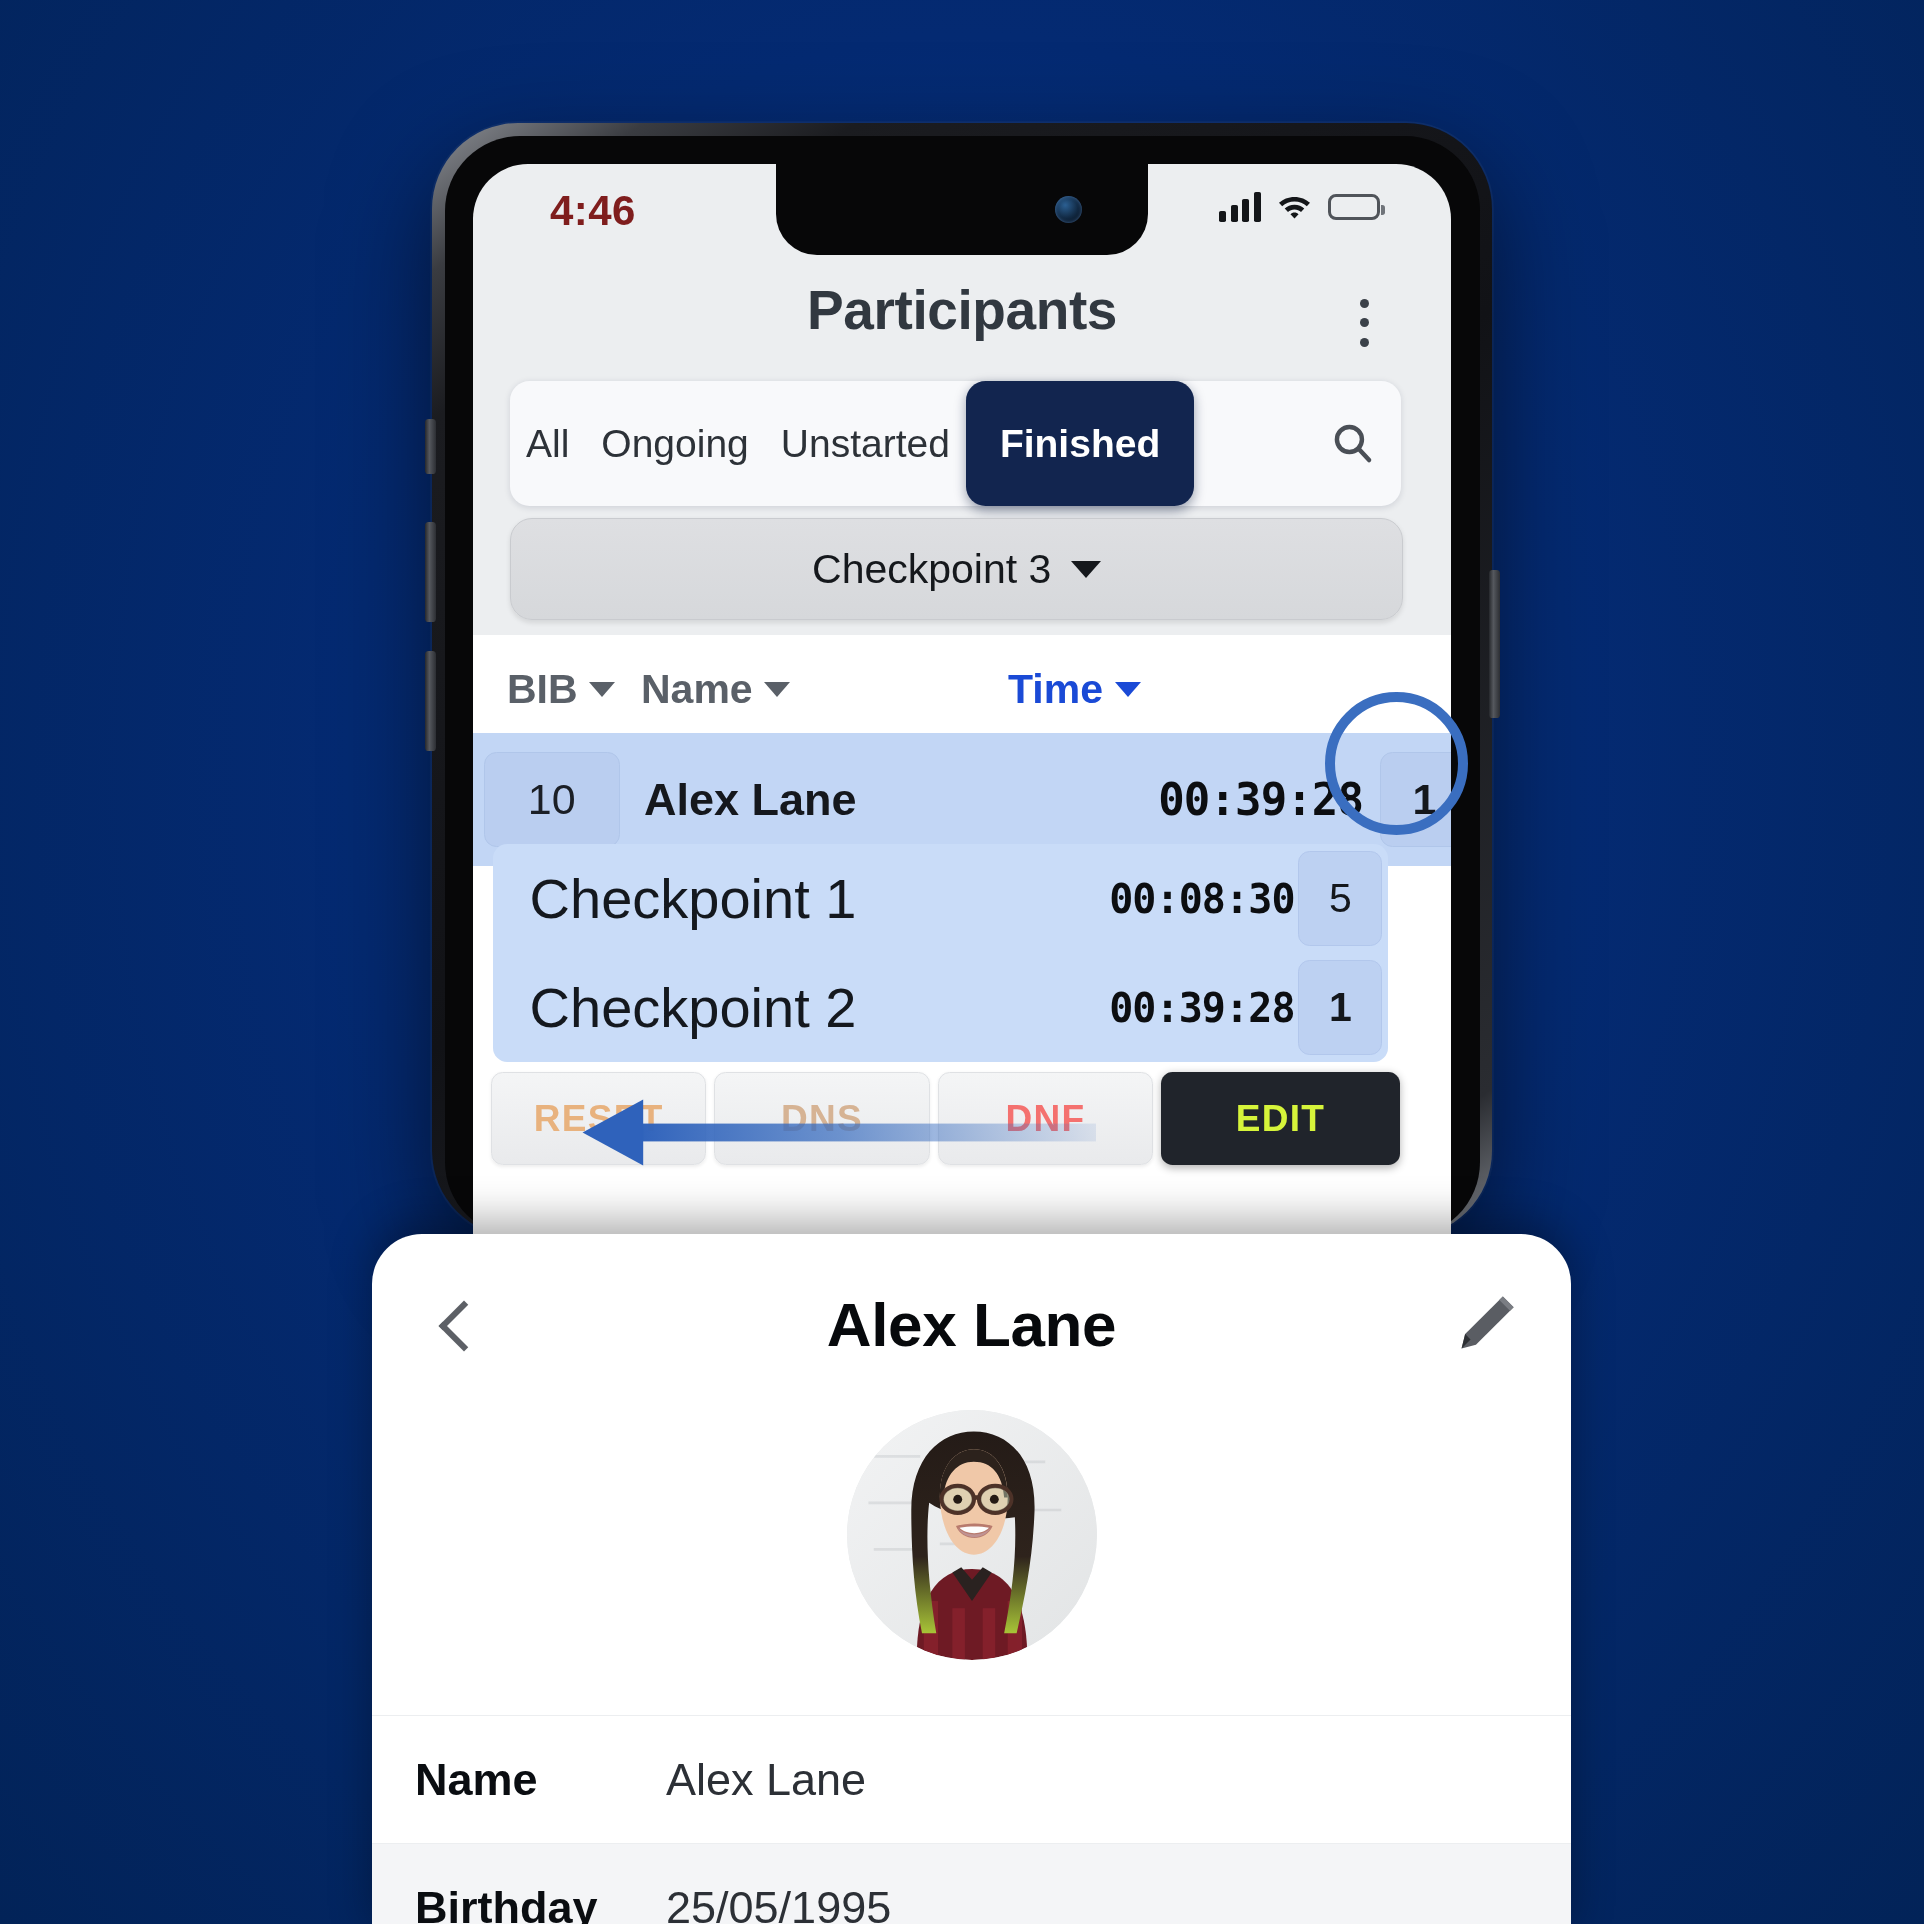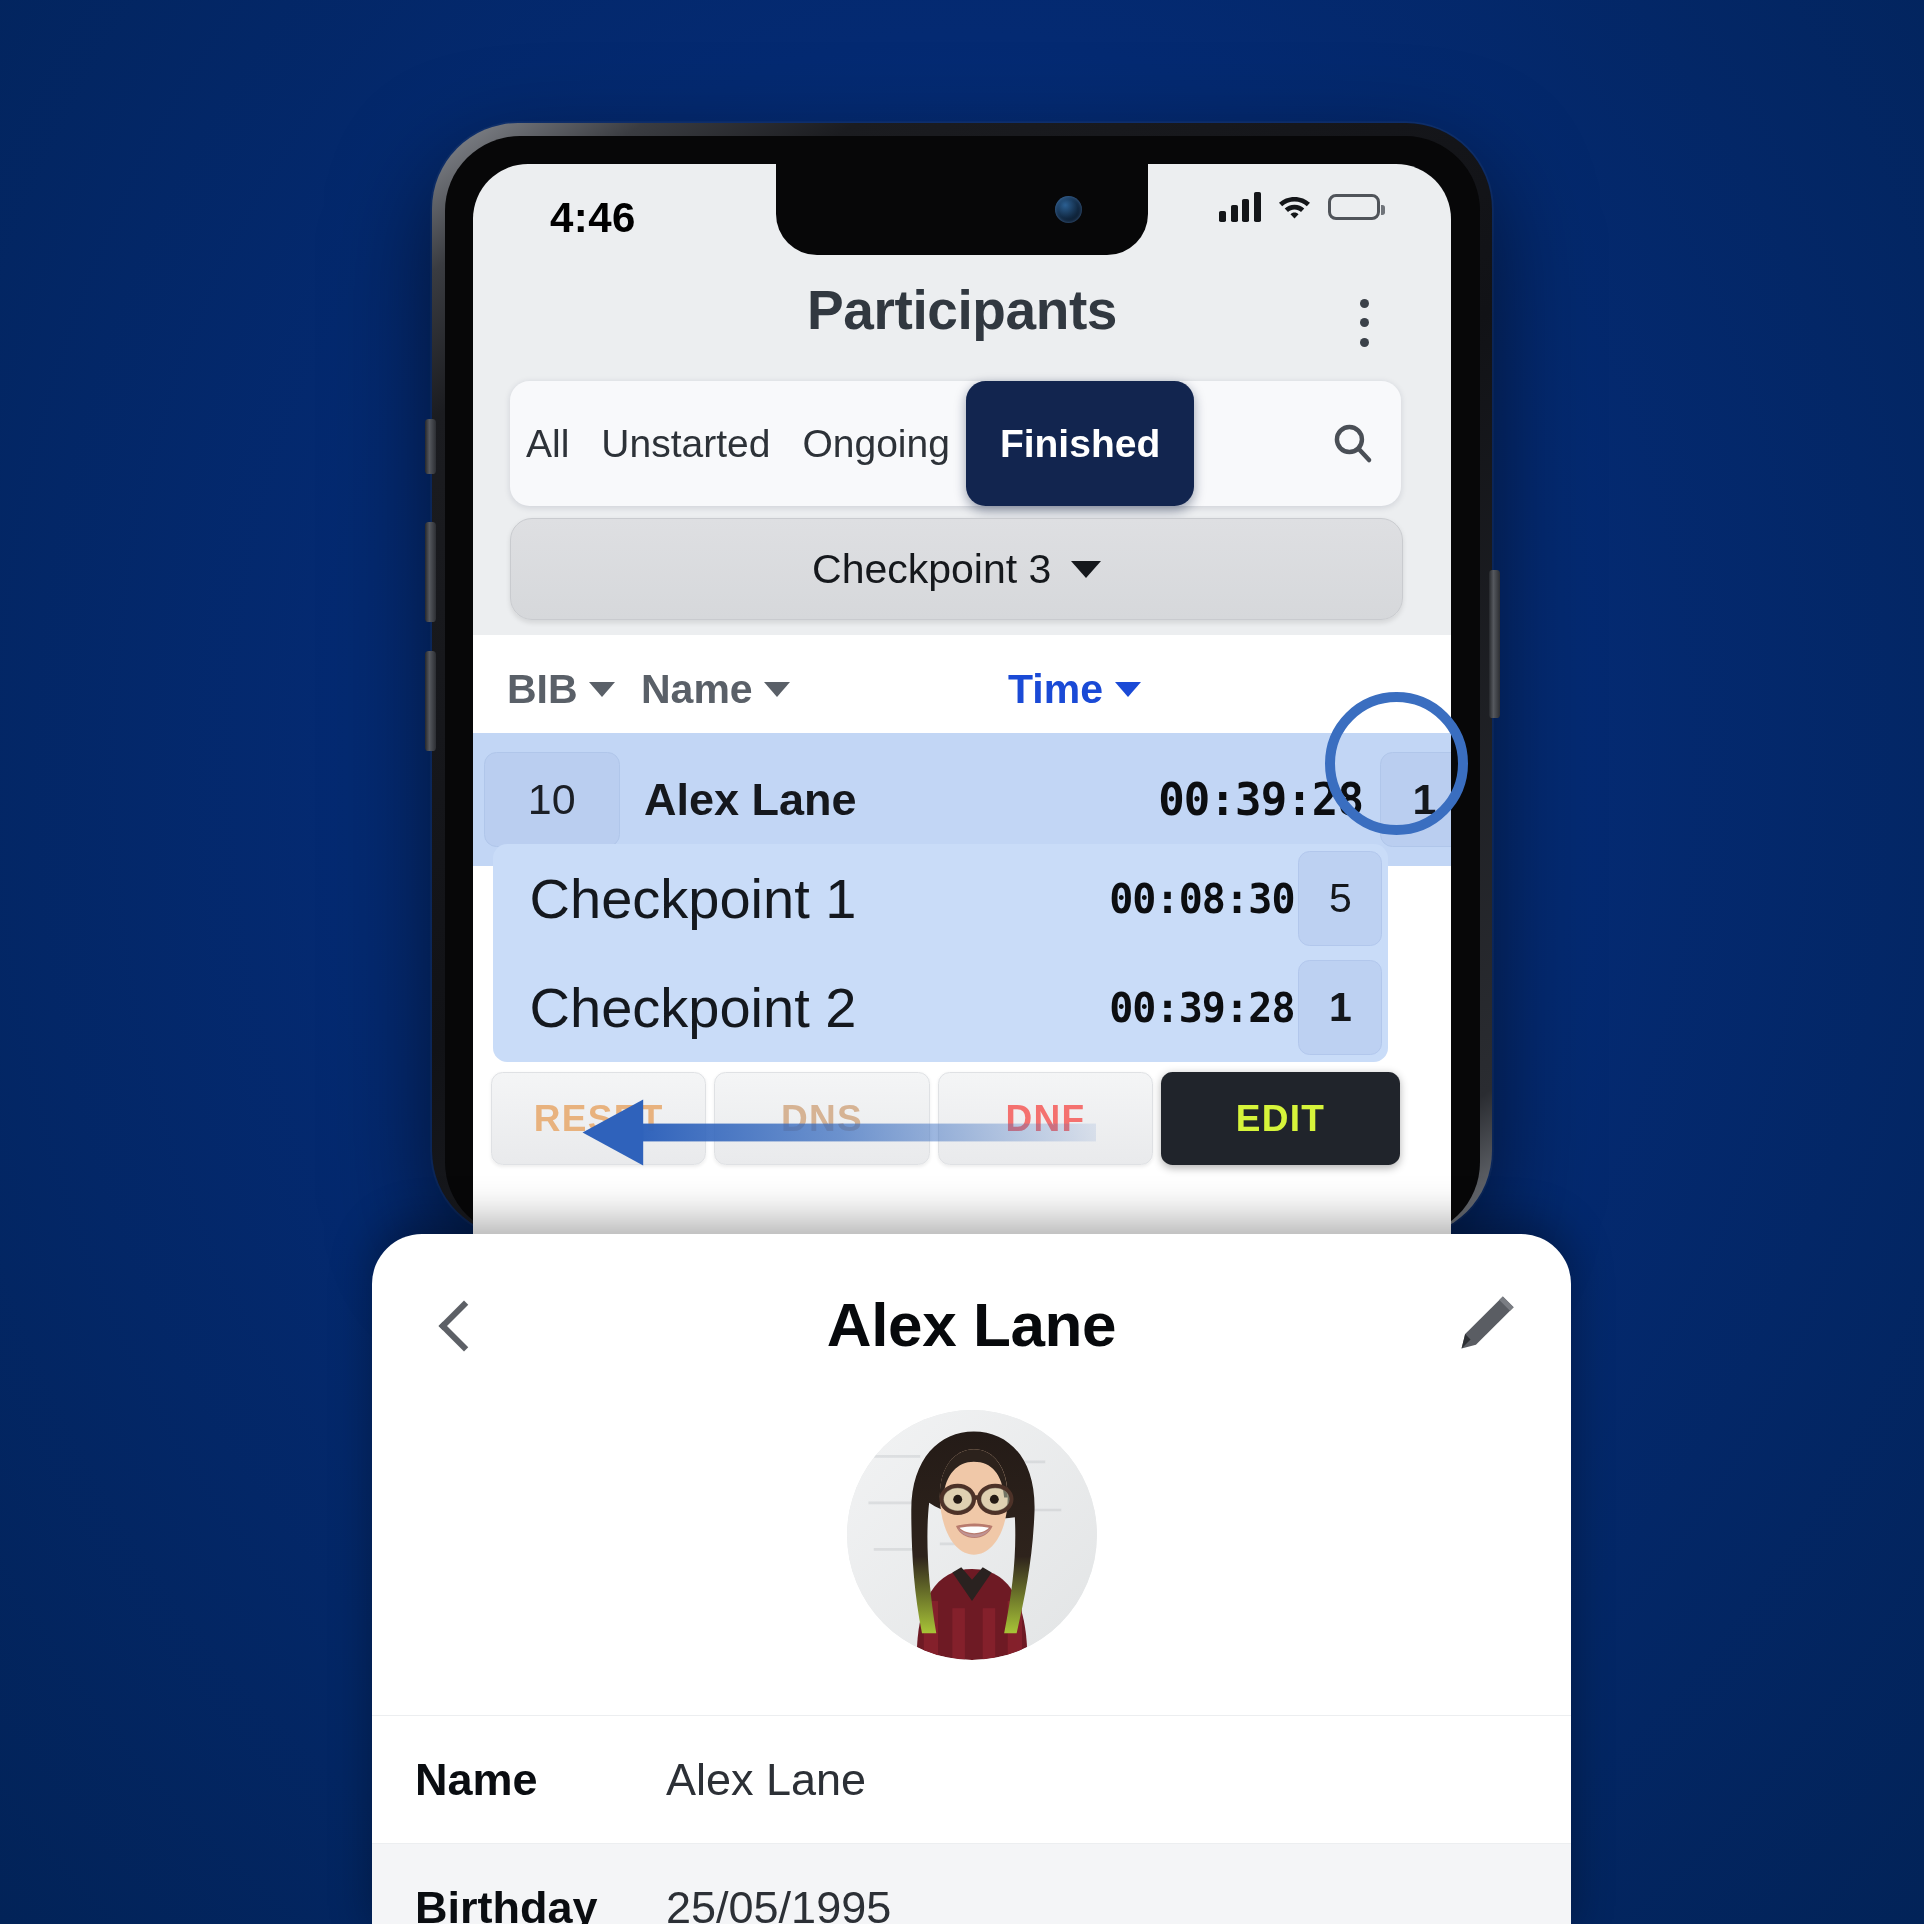--- a/index.html
+++ b/index.html
@@ -62,23 +62,22 @@
     left: 0; top: 0;
     width: 100%;
     height: 105px;
   }
   #status-time {
     position: absolute;
     left: 77px;
     top: 23px;
     font-size: 42px;
     font-weight: 700;
-    color: #000000;
+    color: #7f1d1d;
     letter-spacing: 0.4px;
-    margin-top: 7px;
   }
   #notch {
     position: absolute;
     left: 50%;
     transform: translateX(-50%);
     top: -9px;
     width: 372px;
     height: 100px;
     background: #070708;
     border-radius: 0 0 41px 41px;
@@ -515,22 +514,22 @@
         <div id="page-title">Participants</div>
         <div id="overflow-menu">
           <b></b>
             <b></b>
             <b></b>
         </div>
       </div>
 
       <div id="filter-bar">
         <div class="tab">All</div>
+        <div class="tab">Ongoing</div>
         <div class="tab">Unstarted</div>
-        <div class="tab">Ongoing</div>
         <div class="tab active">Finished</div>
         <div id="search-icon-btn">
           <svg width="50" height="50" viewBox="0 0 56 56">
             <circle cx="24" cy="23" r="14" fill="none" stroke="#4a4f56" stroke-width="5"></circle>
             <line x1="34" y1="33" x2="46" y2="46" stroke="#4a4f56" stroke-width="5" stroke-linecap="round"></line>
           </svg>
         </div>
       </div>
 
       <div id="checkpoint-select">

